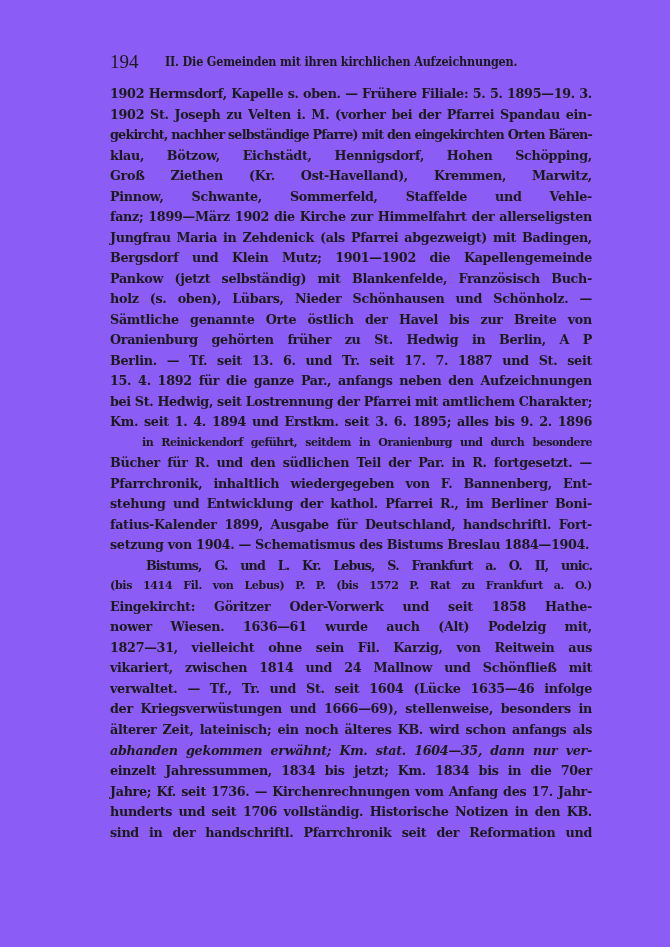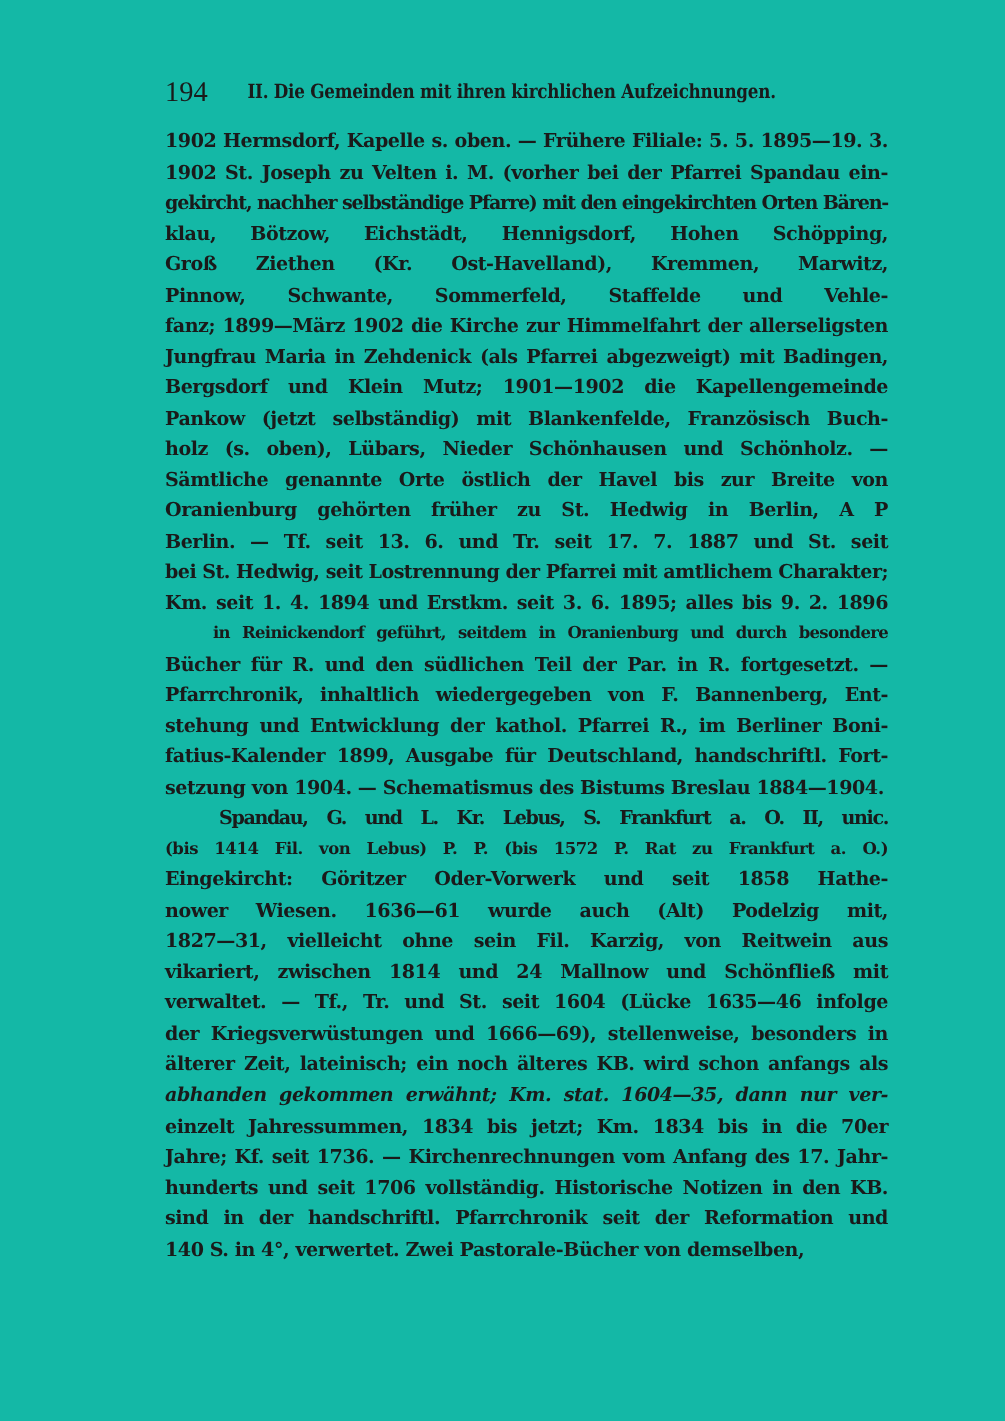--- a/index.html
+++ b/index.html
@@ -1,21 +1,21 @@
 <!DOCTYPE html>
 <html><head>
 <meta charset="utf-8">
 <style>
   html, body { margin: 0; padding: 0; }
   body {
     width: 670px; height: 947px; background: #ffffff; overflow: hidden;
     position: relative; color: #1a1a1a;
     font-family: "DejaVu Serif", "Liberation Serif", serif;
   }
-  .page { position: absolute; left: 0; top: 0; width: 670px; height: 947px; background: #14b8a6; }
+  .page { position: absolute; left: 0; top: 0; width: 670px; height: 947px; background: #8b5cf6; }
   .header { position: absolute; left: 110px; top: 50px; width: 482px; height: 24px; }
   .page-number {
     position: absolute; left: 0; top: 0;
     font-family: "Liberation Serif", serif; font-size: 19px; line-height: 24px; color: #1a1a1a;
   }
   .running-head {
     position: absolute; left: 55px; top: 1px;
     font-family: "DejaVu Serif", serif; font-size: 13px; line-height: 22px;
     font-weight: bold; letter-spacing: -0.2px; color: #1a1a1a; white-space: nowrap;
     transform: scaleX(0.86); transform-origin: left center;
@@ -47,37 +47,37 @@
       <div class="line" style="height: 20.525px; line-height: 20.525px; font-size: 12.7255px;">Groß Ziethen (Kr. Ost-Havelland), Kremmen, Marwitz,</div>
       <div class="line" style="height: 20.525px; line-height: 20.525px; font-size: 12.7255px;">Pinnow, Schwante, Sommerfeld, Staffelde und Vehle-</div>
       <div class="line" style="height: 20.525px; line-height: 20.525px; font-size: 12.7255px;">fanz; 1899—März 1902 die Kirche zur Himmelfahrt der allerseligsten</div>
       <div class="line" style="height: 20.525px; line-height: 20.525px; font-size: 12.7255px;">Jungfrau Maria in Zehdenick (als Pfarrei abgezweigt) mit Badingen,</div>
       <div class="line" style="height: 20.525px; line-height: 20.525px; font-size: 12.7255px;">Bergsdorf und Klein Mutz; 1901—1902 die Kapellengemeinde</div>
       <div class="line" style="height: 20.525px; line-height: 20.525px; font-size: 12.7255px;">Pankow (jetzt selbständig) mit Blankenfelde, Französisch Buch-</div>
       <div class="line" style="height: 20.525px; line-height: 20.525px; font-size: 12.7255px;">holz (s. oben), Lübars, Nieder Schönhausen und Schönholz. —</div>
       <div class="line" style="height: 20.525px; line-height: 20.525px; font-size: 12.7255px;">Sämtliche genannte Orte östlich der Havel bis zur Breite von</div>
       <div class="line" style="height: 20.525px; line-height: 20.525px; font-size: 12.7255px;">Oranienburg gehörten früher zu St. Hedwig in Berlin, A P</div>
       <div class="line" style="height: 20.525px; line-height: 20.525px; font-size: 12.7255px;">Berlin. — Tf. seit 13. 6. und Tr. seit 17. 7. 1887 und St. seit</div>
+      <div class="line" style="height: 20.525px; line-height: 20.525px; font-size: 12.7255px;">15. 4. 1892 für die ganze Par., anfangs neben den Aufzeichnungen</div>
       <div class="line" style="height: 20.525px; line-height: 20.525px; font-size: 12.7255px; letter-spacing: -0.357971px;">bei St. Hedwig, seit Lostrennung der Pfarrei mit amtlichem Charakter;</div>
       <div class="line" style="height: 20.525px; line-height: 20.525px; font-size: 12.7255px;">Km. seit 1. 4. 1894 und Erstkm. seit 3. 6. 1895; alles bis 9. 2. 1896</div>
       <div class="line" style="height: 20.525px; line-height: 20.525px; font-size: 11px; letter-spacing: -0.461765px; margin-left: 32px;">in Reinickendorf geführt, seitdem in Oranienburg und durch besondere</div>
       <div class="line" style="height: 20.525px; line-height: 20.525px; font-size: 12.7255px;">Bücher für R. und den südlichen Teil der Par. in R. fortgesetzt. —</div>
       <div class="line" style="height: 20.525px; line-height: 20.525px; font-size: 12.7255px;">Pfarrchronik, inhaltlich wiedergegeben von F. Bannenberg, Ent-</div>
       <div class="line" style="height: 20.525px; line-height: 20.525px; font-size: 12.7255px;">stehung und Entwicklung der kathol. Pfarrei R., im Berliner Boni-</div>
       <div class="line" style="height: 20.525px; line-height: 20.525px; font-size: 12.7255px;">fatius-Kalender 1899, Ausgabe für Deutschland, handschriftl. Fort-</div>
       <div class="line last" style="height: 20.525px; line-height: 20.525px; font-size: 12.7255px;">setzung von 1904. — Schematismus des Bistums Breslau 1884—1904.</div>
-      <div class="line indent" style="height: 20.525px; line-height: 20.525px; font-size: 12.7255px; letter-spacing: -0.910169px;">Spandau, G. und L. Kr. Lebus, S. Frankfurt a. O. II, unic.</div>
+      <div class="line indent" style="height: 20.525px; line-height: 20.525px; font-size: 12.7255px; letter-spacing: -0.910169px;">Bistums, G. und L. Kr. Lebus, S. Frankfurt a. O. II, unic.</div>
       <div class="line" style="height: 20.525px; line-height: 20.525px; font-size: 11px;">(bis 1414 Fil. von Lebus) P. P. (bis 1572 P. Rat zu Frankfurt a. O.)</div>
       <div class="line" style="height: 20.525px; line-height: 20.525px; font-size: 12.7255px;">Eingekircht: Göritzer Oder-Vorwerk und seit 1858 Hathe-</div>
       <div class="line" style="height: 20.525px; line-height: 20.525px; font-size: 12.7255px;">nower Wiesen. 1636—61 wurde auch (Alt) Podelzig mit,</div>
       <div class="line" style="height: 20.525px; line-height: 20.525px; font-size: 12.7255px;">1827—31, vielleicht ohne sein Fil. Karzig, von Reitwein aus</div>
       <div class="line" style="height: 20.525px; line-height: 20.525px; font-size: 12.7255px;">vikariert, zwischen 1814 und 24 Mallnow und Schönfließ mit</div>
       <div class="line" style="height: 20.525px; line-height: 20.525px; font-size: 12.7255px;">verwaltet. — Tf., Tr. und St. seit 1604 (Lücke 1635—46 infolge</div>
       <div class="line" style="height: 20.525px; line-height: 20.525px; font-size: 12.7255px;">der Kriegsverwüstungen und 1666—69), stellenweise, besonders in</div>
       <div class="line" style="height: 20.525px; line-height: 20.525px; font-size: 12.7255px;">älterer Zeit, lateinisch; ein noch älteres KB. wird schon anfangs als</div>
       <div class="line" style="height: 20.525px; line-height: 20.525px; font-size: 12.7255px; font-style: italic;">abhanden gekommen erwähnt; Km. stat. 1604—35, dann nur ver-</div>
       <div class="line" style="height: 20.525px; line-height: 20.525px; font-size: 12.7255px;">einzelt Jahressummen, 1834 bis jetzt; Km. 1834 bis in die 70er</div>
       <div class="line" style="height: 20.525px; line-height: 20.525px; font-size: 12.7255px;">Jahre; Kf. seit 1736. — Kirchenrechnungen vom Anfang des 17. Jahr-</div>
       <div class="line" style="height: 20.525px; line-height: 20.525px; font-size: 12.7255px;">hunderts und seit 1706 vollständig. Historische Notizen in den KB.</div>
       <div class="line" style="height: 20.525px; line-height: 20.525px; font-size: 12.7255px;">sind in der handschriftl. Pfarrchronik seit der Reformation und</div>
-      <div class="line last" style="height: 20.525px; line-height: 20.525px; font-size: 12.7255px;">140 S. in 4°, verwertet. Zwei Pastorale-Bücher von demselben,</div>
     </div>
 </div>
 
 </body></html>

